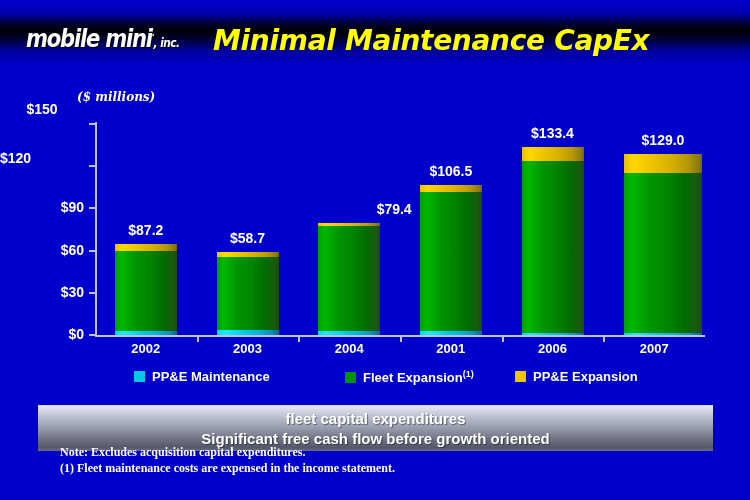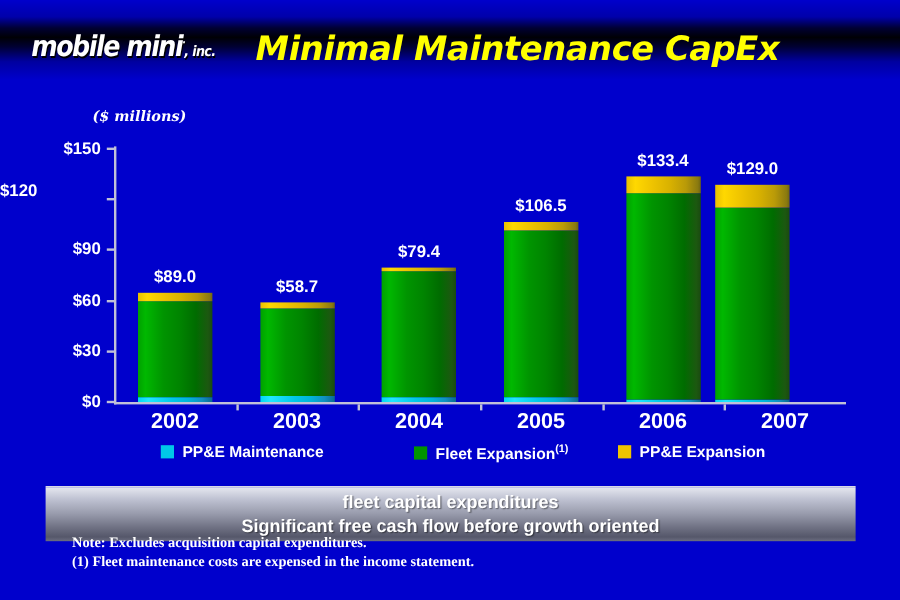--- a/index.html
+++ b/index.html
@@ -96,21 +96,21 @@
   }
   .xtick-mark {
     position:absolute;
     top:337px; width:2px; height:5px;
     background:#C0C0D8;
   }
   .xcat-label {
     position:absolute;
     top:341px;
     color:#FFFFFF;
-    font-size:18px;
+    font-size:13px;
     font-weight:bold;
     text-align:center;
   }
 
   .bar-group { position:absolute; bottom:0; }
   .bar-total-label {
     position:absolute;
     width:100%;
     text-align:center;
     color:#FFFFFF;
@@ -212,68 +212,68 @@
     <div class="ytick-label" style="top: 326px; left: 0px; width: 84px; text-align: right;">$0</div>
     <div class="ytick-mark" style="top: 291.8px;"></div>
     <div class="ytick-label" style="top: 283.8px; left: 0px; width: 84px; text-align: right;">$30</div>
     <div class="ytick-mark" style="top: 249.6px;"></div>
     <div class="ytick-label" style="top: 241.6px; left: 0px; width: 84px; text-align: right;">$60</div>
     <div class="ytick-mark" style="top: 207.4px;"></div>
     <div class="ytick-label" style="top: 199.4px; left: 0px; width: 84px; text-align: right;">$90</div>
     <div class="ytick-mark" style="top: 165.2px;"></div>
     <div class="ytick-label" style="top: 150px; left: 0px; width: 84px; text-align: left;">$120</div>
     <div class="ytick-mark" style="top: 123px;"></div>
-    <div class="ytick-label" style="top: 115px; left: 0px; width: 84px; text-align: right;">$150</div>
+    <div class="ytick-label" style="top: 101px; left: 0px; width: 84px; text-align: center;">$150</div>
   </div>
 <div id="xticks">
     <div class="xcat-label" style="left: 95px; width: 101.667px;">2002</div>
     <div class="xtick-mark" style="left: 196.667px;"></div>
     <div class="xcat-label" style="left: 196.667px; width: 101.667px;">2003</div>
     <div class="xtick-mark" style="left: 298.333px;"></div>
     <div class="xcat-label" style="left: 298.333px; width: 101.667px;">2004</div>
     <div class="xtick-mark" style="left: 400px;"></div>
-    <div class="xcat-label" style="left: 400px; width: 101.667px;">2005</div>
+    <div class="xcat-label" style="left: 400px; width: 101.667px;">2001</div>
     <div class="xtick-mark" style="left: 501.667px;"></div>
     <div class="xcat-label" style="left: 501.667px; width: 101.667px;">2006</div>
     <div class="xtick-mark" style="left: 603.333px;"></div>
     <div class="xcat-label" style="left: 603.333px; width: 101.667px;">2007</div>
   </div>
 
 <div id="plot">
     <div class="bar-group" style="left: 19.8333px; width: 62px; height: 91.152px;">
       <div class="seg seg-maint" style="height: 4.22px; bottom: 0px;"></div>
       <div class="seg seg-fleet" style="height: 79.8987px; bottom: 4.22px;"></div>
       <div class="seg seg-exp" style="height: 7.03333px; bottom: 84.1187px;"></div>
-      <div class="bar-total-label" style="bottom: 97.152px;">$89.0</div>
+      <div class="bar-total-label" style="bottom: 97.152px;">$87.2</div>
     </div>
     <div class="bar-group" style="left: 121.5px; width: 62px; height: 82.5713px;">
       <div class="seg seg-maint" style="height: 4.642px; bottom: 0px;"></div>
       <div class="seg seg-fleet" style="height: 73.006px; bottom: 4.642px;"></div>
       <div class="seg seg-exp" style="height: 4.92333px; bottom: 77.648px;"></div>
       <div class="bar-total-label" style="bottom: 88.5713px;">$58.7</div>
     </div>
-    <div class="bar-group" style="left: 223.167px; width: 62px; height: 111.689px;">
+    <div class="bar-group" style="left: 223.167px; width: 62px; height: 111.689px; padding-left: 45px;">
       <div class="seg seg-maint" style="height: 3.93867px; bottom: 0px;"></div>
       <div class="seg seg-fleet" style="height: 104.937px; bottom: 3.93867px;"></div>
       <div class="seg seg-exp" style="height: 2.81333px; bottom: 108.876px;"></div>
       <div class="bar-total-label" style="bottom: 117.689px;">$79.4</div>
     </div>
     <div class="bar-group" style="left: 324.833px; width: 62px; height: 149.81px;">
       <div class="seg seg-maint" style="height: 3.51667px; bottom: 0px;"></div>
       <div class="seg seg-fleet" style="height: 139.963px; bottom: 3.51667px;"></div>
       <div class="seg seg-exp" style="height: 6.33px; bottom: 143.48px;"></div>
       <div class="bar-total-label" style="bottom: 155.81px;">$106.5</div>
     </div>
     <div class="bar-group" style="left: 426.5px; width: 62px; height: 187.649px;">
       <div class="seg seg-maint" style="height: 2.11px; bottom: 0px;"></div>
       <div class="seg seg-fleet" style="height: 172.176px; bottom: 2.11px;"></div>
       <div class="seg seg-exp" style="height: 13.3633px; bottom: 174.286px;"></div>
       <div class="bar-total-label" style="bottom: 193.649px;">$133.4</div>
     </div>
-    <div class="bar-group" style="left: 501px; width: 62px; height: 181.46px;">
+    <div class="bar-group" style="left: 529px; width: 78px; height: 181.46px;">
       <div class="seg seg-maint" style="height: 2.11px; bottom: 0px;"></div>
       <div class="seg seg-fleet" style="height: 159.657px; bottom: 2.11px;"></div>
       <div class="seg seg-exp" style="height: 19.6933px; bottom: 161.767px;"></div>
       <div class="bar-total-label" style="bottom: 187.46px;">$129.0</div>
     </div>
   </div>
 
 <div id="legend">
     <div class="legend-item" style="left: 39px;">
       <span class="legend-swatch" style="background: rgb(0, 200, 232);"></span>

